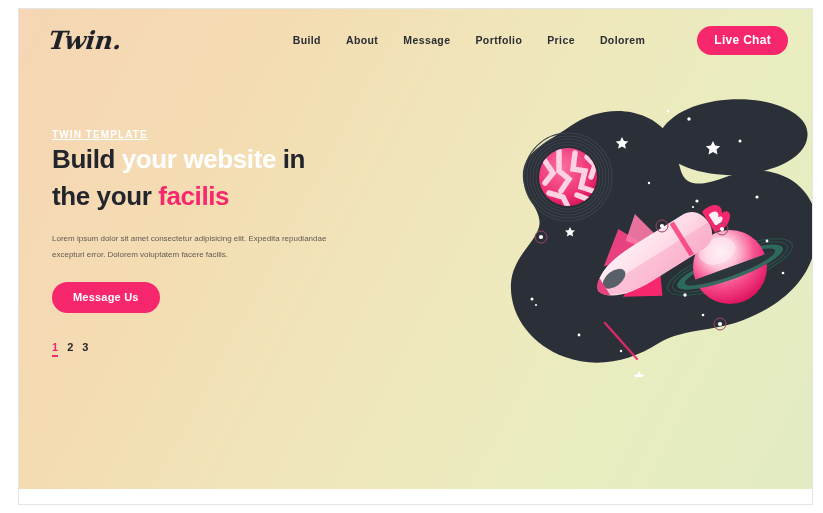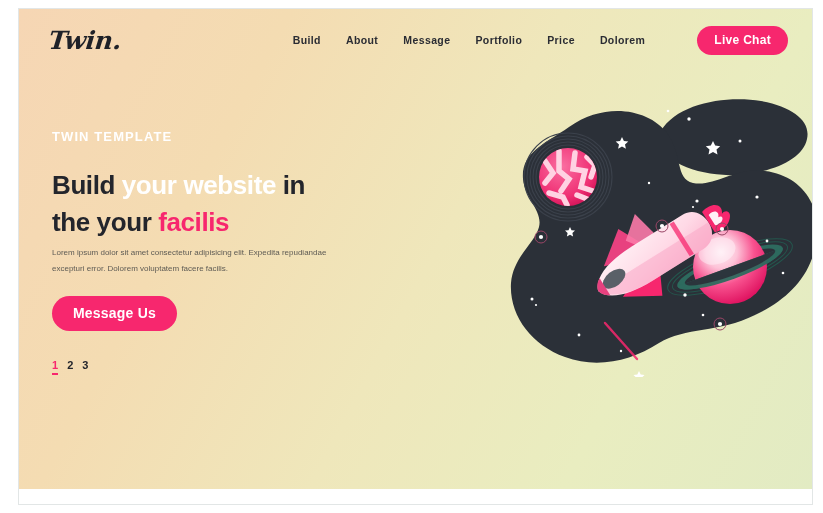--- a/index.html
+++ b/index.html
@@ -63,47 +63,48 @@
     white-space:nowrap;
     font-family:"Liberation Sans", sans-serif;
   }
 
   
   .copy {
     position:absolute; left:33px; top:120px;
     width:330px;
   }
   .eyebrow {
-    font-size:13px; font-weight:700;
+    font-size:10px; font-weight:700;
     letter-spacing:1.1px;
     color:#ffffff;
-    margin-bottom:23px;
+    margin-bottom:1px;
+    text-decoration:underline;
   }
   .headline {
     font-size:26px;
     font-weight:800;
     line-height:1.42;
     letter-spacing:-0.4px;
     color:#23252c;
   }
   .hl-white { color:#ffffff; }
   .hl-pink  { color:#f7276e; }
   .lede {
-    margin-top:4px;
+    margin-top:16px;
     font-size:8px;
     line-height:2.0;
     color:#5e5b54;
     max-width:300px;
   }
   .msg-btn {
     margin-top:19px;
     display:inline-block;
     background:#f7276e;
     color:#ffffff;
-    font-size:14px; font-weight:700;
+    font-size:11px; font-weight:700;
     letter-spacing:0.2px;
     padding:9px 21px 10px;
     border-radius:20px;
     border:none; cursor:pointer;
     font-family:"Liberation Sans", sans-serif;
   }
   .pager {
     margin-top:28px;
     display:flex; align-items:flex-start; gap:9px;
   }

